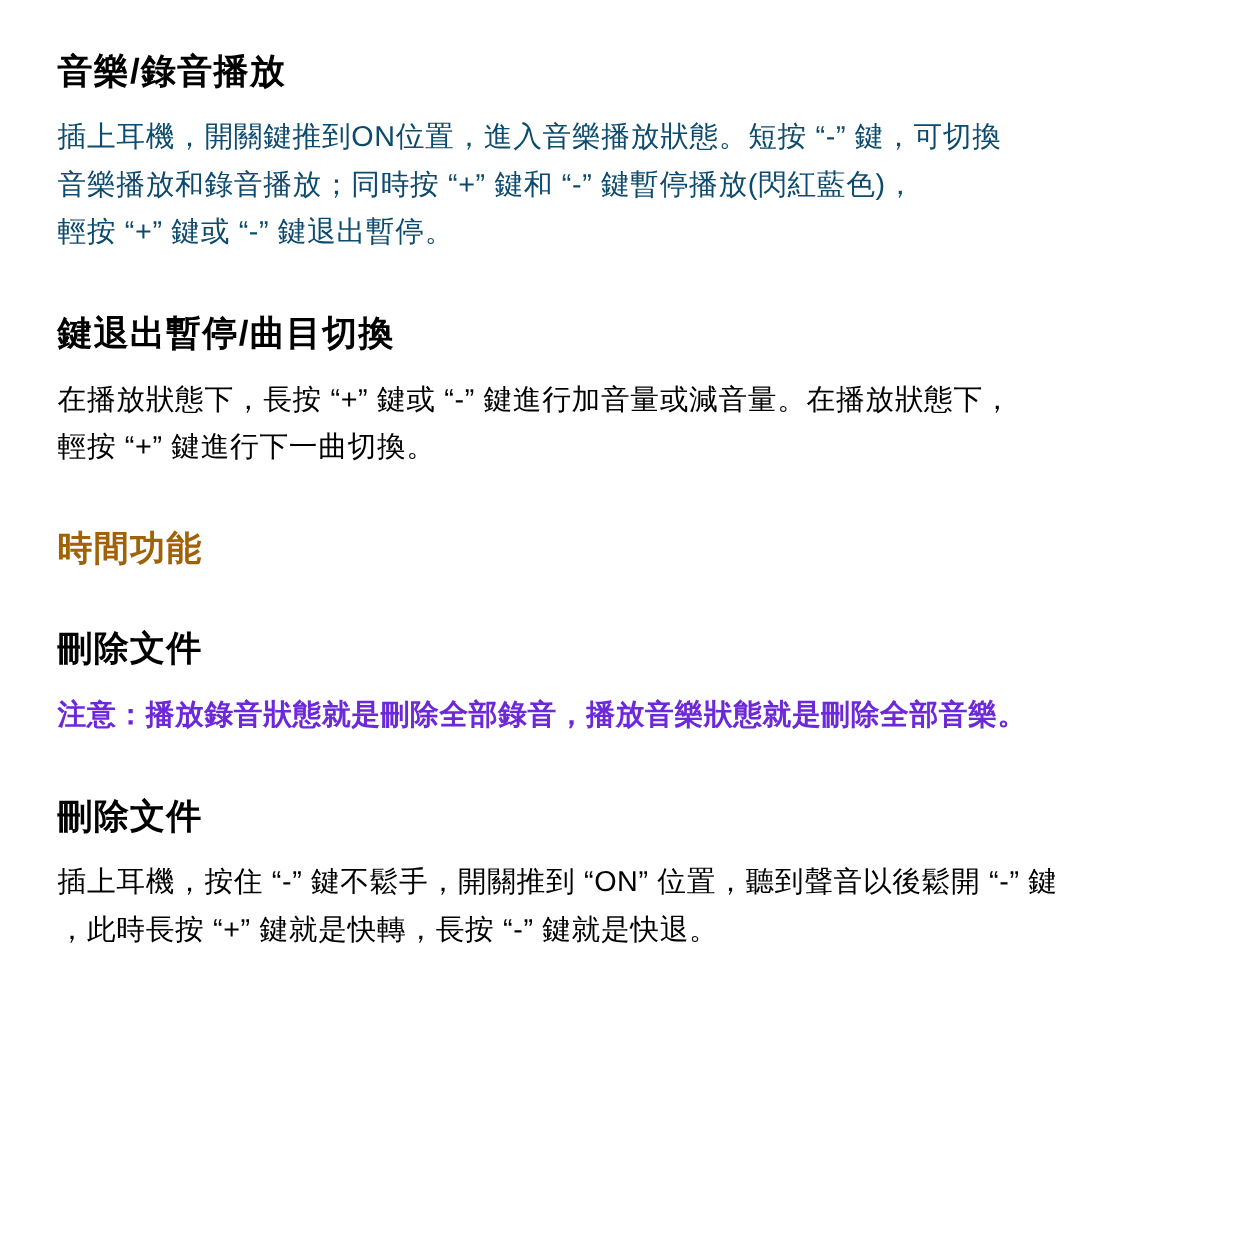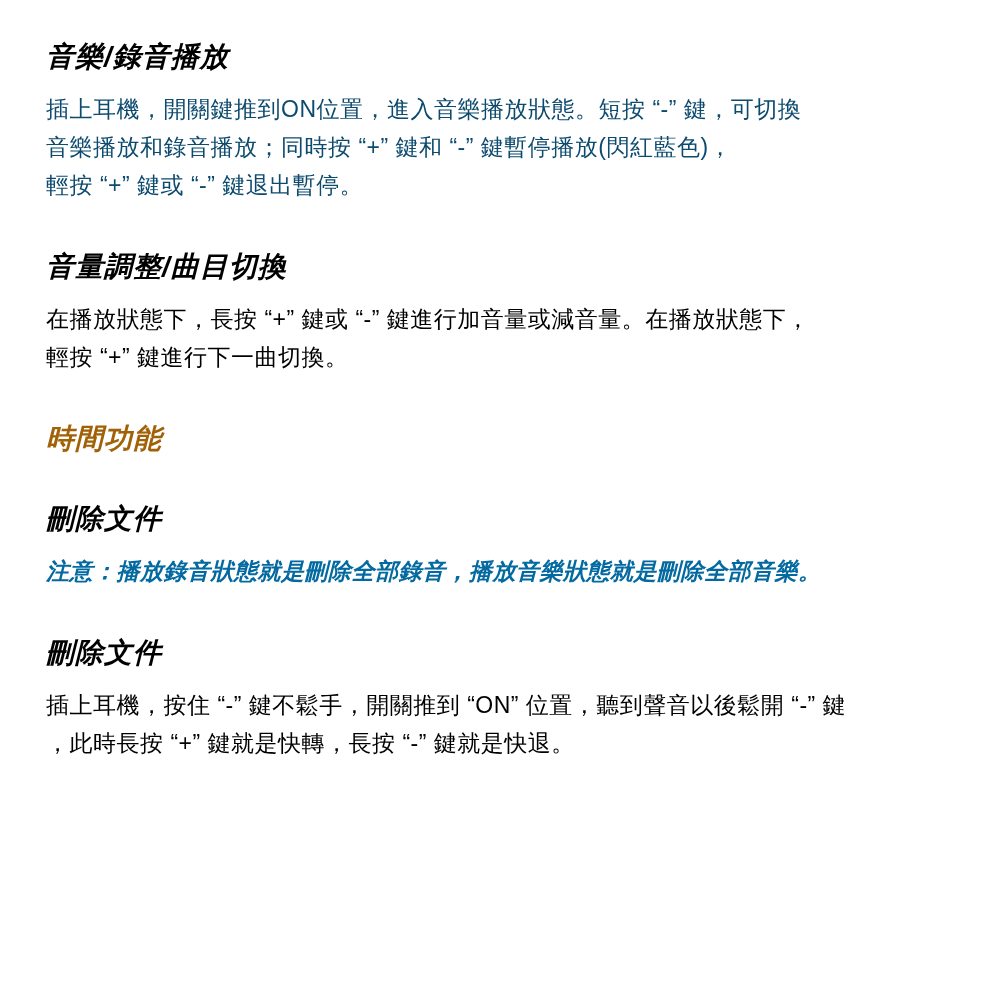--- a/index.html
+++ b/index.html
@@ -20,21 +20,20 @@
   .doc-section {
     margin-bottom: 46px;
   }
   .section-title {
     font-size: 28px;
     line-height: 34px;
     font-weight: 700;
     color: #000000;
     letter-spacing: 1px;
     margin: 0 0 16px 0;
-    font-style: italic;
   }
   .section-body {
     font-size: 23px;
     line-height: 38px;
     color: #000000;
     white-space: pre-line;
     letter-spacing: 0.5px;
   }
   .warning-note {
     font-size: 23px;
@@ -51,32 +50,32 @@
 <div class="doc-page">
 
   <section class="doc-section">
     <h2 class="section-title" style="color: rgb(0, 0, 0);">音樂/錄音播放</h2>
     <p class="section-body" style="color: #0c4a6e;">插上耳機，開關鍵推到ON位置，進入音樂播放狀態。短按 “-” 鍵，可切換
 音樂播放和錄音播放；同時按 “+” 鍵和 “-” 鍵暫停播放(閃紅藍色)，
 輕按 “+” 鍵或 “-” 鍵退出暫停。</p>
   </section>
 
   <section class="doc-section">
-    <h2 class="section-title" style="color: rgb(0, 0, 0);">音量調整/曲目切換</h2>
+    <h2 class="section-title" style="color: rgb(0, 0, 0);">鍵退出暫停/曲目切換</h2>
     <p class="section-body" style="color: rgb(0, 0, 0);">在播放狀態下，長按 “+” 鍵或 “-” 鍵進行加音量或減音量。在播放狀態下，
 輕按 “+” 鍵進行下一曲切換。</p>
   </section>
 
   <section class="doc-section">
     <h2 class="section-title" style="color: #a16207;">時間功能</h2>
   </section>
 
   <section class="doc-section">
     <h2 class="section-title" style="color: rgb(0, 0, 0);">刪除文件</h2>
-    <p class="warning-note" style="color: #0369a1; font-style: italic;">注意：播放錄音狀態就是刪除全部錄音，播放音樂狀態就是刪除全部音樂。</p>
+    <p class="warning-note" style="color: #6d28d9;">注意：播放錄音狀態就是刪除全部錄音，播放音樂狀態就是刪除全部音樂。</p>
   </section>
 
   <section class="doc-section">
     <h2 class="section-title" style="color: rgb(0, 0, 0);">刪除文件</h2>
     <p class="section-body" style="color: rgb(0, 0, 0);">插上耳機，按住 “-” 鍵不鬆手，開關推到 “ON” 位置，聽到聲音以後鬆開 “-” 鍵
 ，此時長按 “+” 鍵就是快轉，長按 “-” 鍵就是快退。</p>
   </section>
 
 </div>
 

